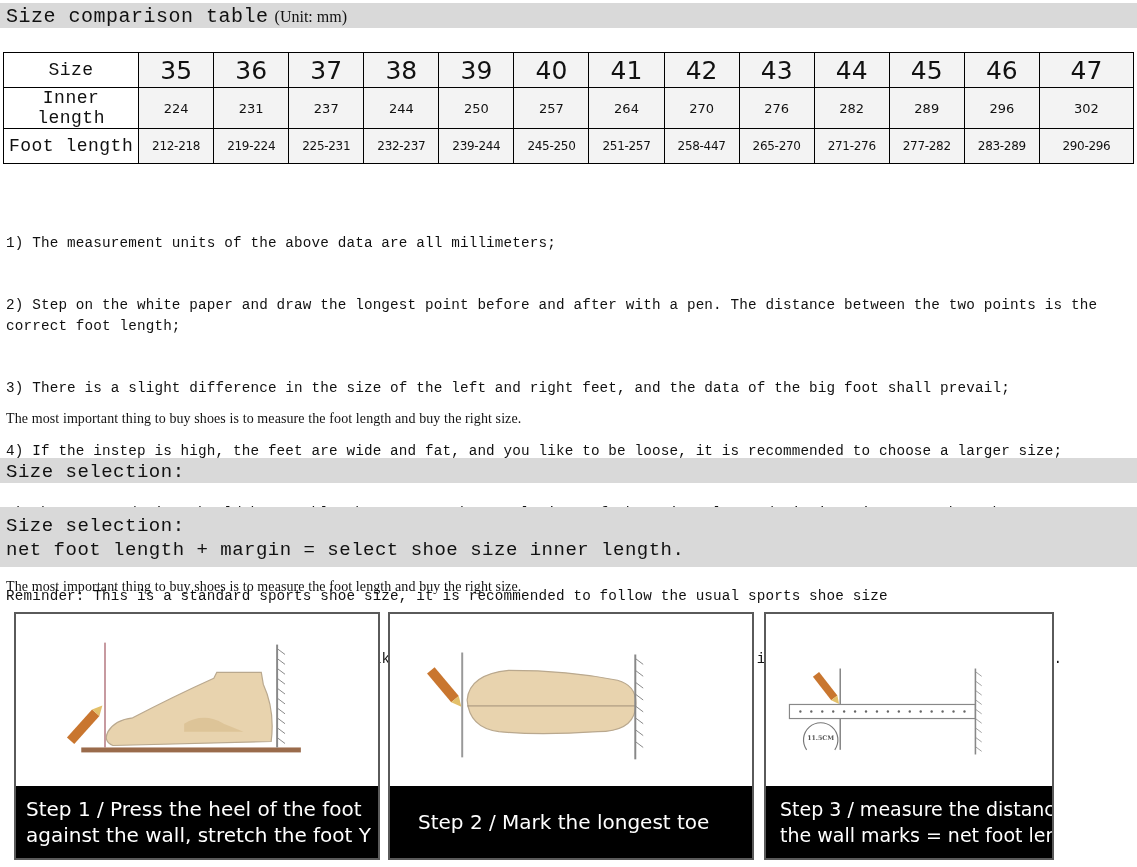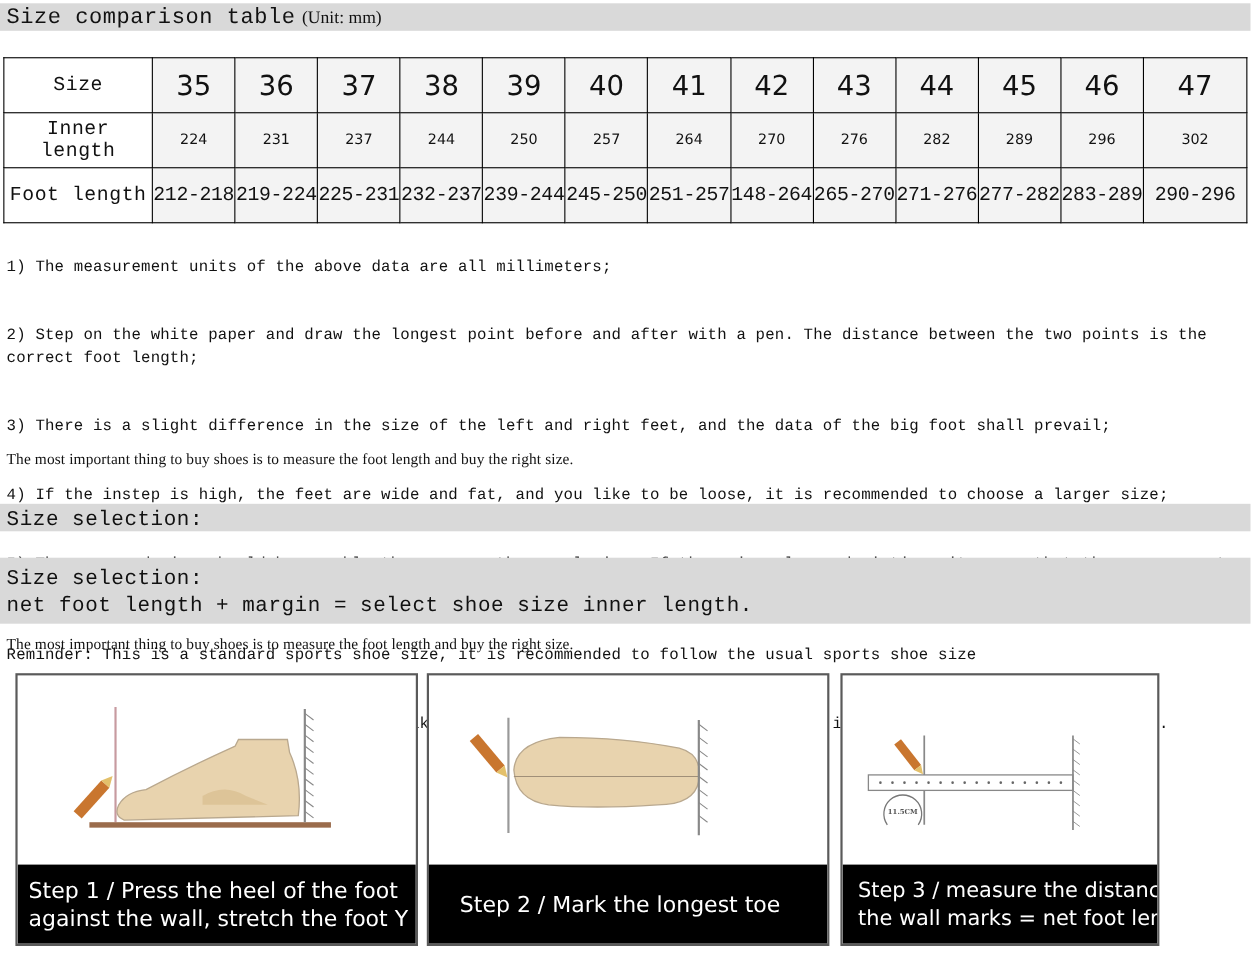--- a/index.html
+++ b/index.html
@@ -7,27 +7,27 @@
   body { position: relative; font-family: "DejaVu Serif", "Liberation Serif", serif; color: #111; }
 
   .band { position: absolute; left: 0; width: 1137px; background: #d9d9d9; }
   .mono { font-family: "Liberation Mono", "DejaVu Sans Mono", monospace; }
 
   #title-band { top: 3px; height: 25px; }
   #title-band .title { position: absolute; left: 6px; top: 2px; font-size: 20px; letter-spacing: 0.5px; }
   #title-band .unit { font-family: "Liberation Serif", serif; font-size: 16px; margin-left: 6px; letter-spacing: 0; }
 
   table.size-table { position: absolute; left: 3px; top: 52px; width: 1131px; border-collapse: collapse; }
-  table.size-table td { border: 1.5px solid #000; background: #f3f3f3; text-align: center; height: 50px; padding: 0; }
+  table.size-table td { border: 1.5px solid #000; background: #f3f3f3; text-align: center; height: 35px; padding: 0; }
   table.size-table td.lbl { width: 135px; background: #ffffff; font-family: "Liberation Mono", "DejaVu Sans Mono", monospace; font-size: 18px; letter-spacing: 0.5px; }
   table.size-table td.v { width: 75px; font-family: "DejaVu Sans", "Liberation Sans", sans-serif; }
   table.size-table td.v.last { width: 94px; }
   tr.r-size td.v { font-size: 25px; }
   tr.r-inner td.v { font-size: 13px; }
-  tr.r-foot td.v { font-size: 18px; letter-spacing: -0.3px; font-family: Liberation Mono, monospace; }
+  tr.r-foot td.v { font-size: 12px; letter-spacing: -0.3px; }
 
   .notes { position: absolute; left: 6px; top: 191px; width: 1128px; font-family: "Liberation Mono", "DejaVu Sans Mono", monospace; font-size: 14.3px; line-height: 20.8px; letter-spacing: 0.15px; white-space: pre-wrap; }
   .notes p { margin: 0; }
 
   .tip { position: absolute; left: 6px; font-family: "Liberation Serif", "DejaVu Serif", serif; font-size: 14px; letter-spacing: 0.1px; }
 
   #sel-band-1 { top: 458px; height: 25px; }
   #sel-band-1 .h { position: absolute; left: 6px; top: 3px; font-size: 19px; letter-spacing: 0.5px; }
 
   #sel-band-2 { top: 507px; height: 60px; }
@@ -81,21 +81,21 @@
   </tr>
   <tr class="r-foot">
     <td class="lbl">Foot length</td>
     <td class="v">212-218</td>
     <td class="v">219-224</td>
     <td class="v">225-231</td>
     <td class="v">232-237</td>
     <td class="v">239-244</td>
     <td class="v">245-250</td>
     <td class="v">251-257</td>
-    <td class="v">148-264</td>
+    <td class="v">258-447</td>
     <td class="v">265-270</td>
     <td class="v">271-276</td>
     <td class="v">277-282</td>
     <td class="v">283-289</td>
     <td class="v last">290-296</td>
   </tr>
 </tbody>
   </table>
 
 <div class="notes">

